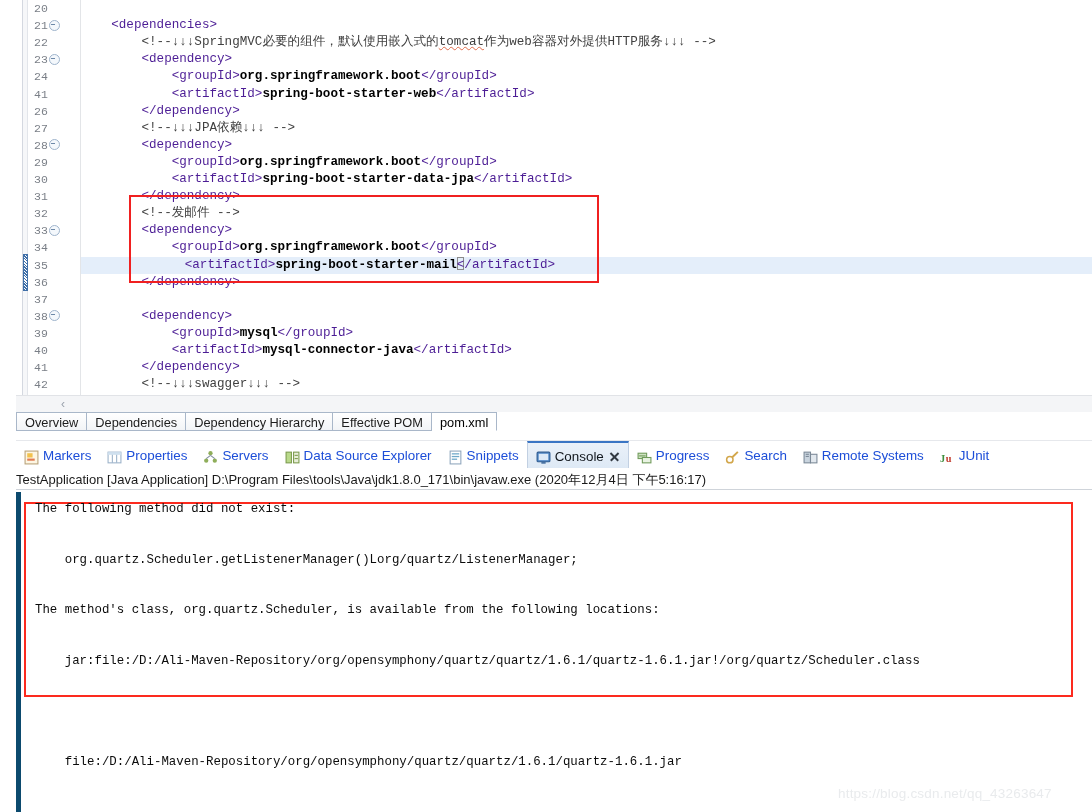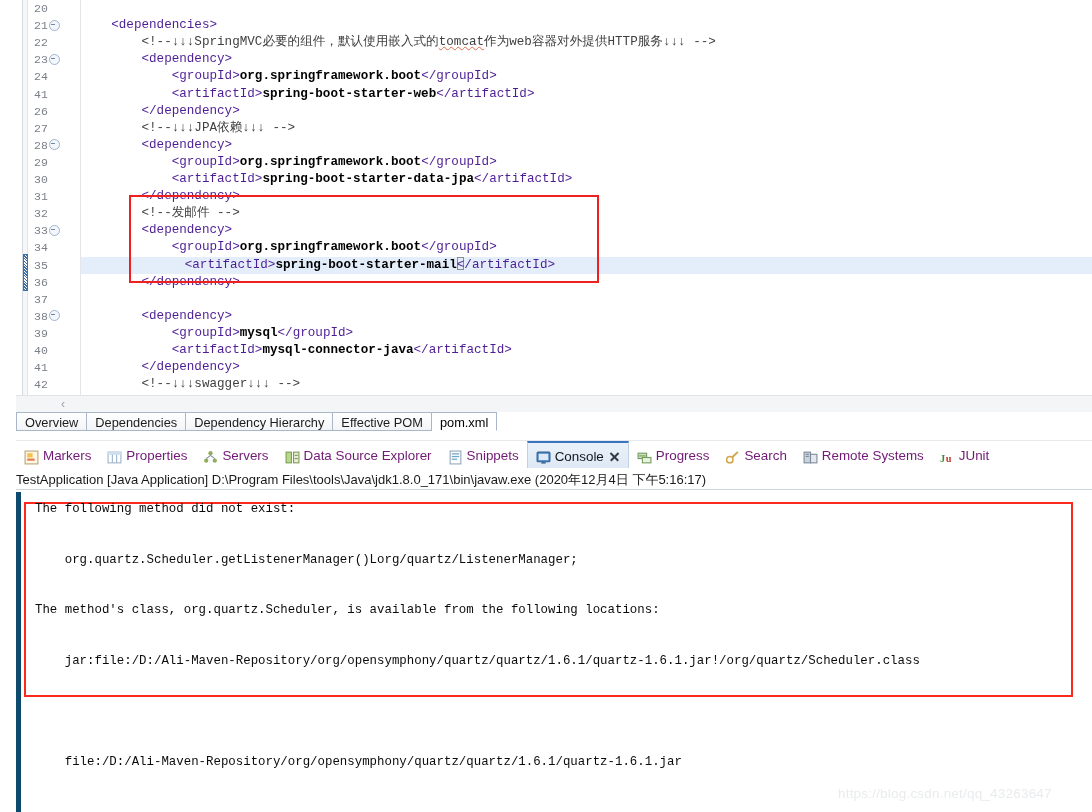--- a/index.html
+++ b/index.html
@@ -201,21 +201,21 @@
     background: #ffffff;
     border-top: 1px solid #e6e8ec;
   }
   .vtab {
     position: relative;
     float: left;
     height: 27px;
     line-height: 27px;
     padding: 0 8px;
     font-size: 13.4px;
-    color: #701a75;
+    color: #1d4ed8;
     white-space: nowrap;
     font-family: "Liberation Sans", sans-serif;
   }
   .vtab .vlabel { vertical-align: middle; }
   .vtab.active {
     color: #11161c;
     background: linear-gradient(to bottom, #eaf1f9 0%, #dee9f5 100%);
     border-top: 2px solid #3a75c4;
     border-left: 1px solid #c2d0e2;
     border-right: 1px solid #c2d0e2;

